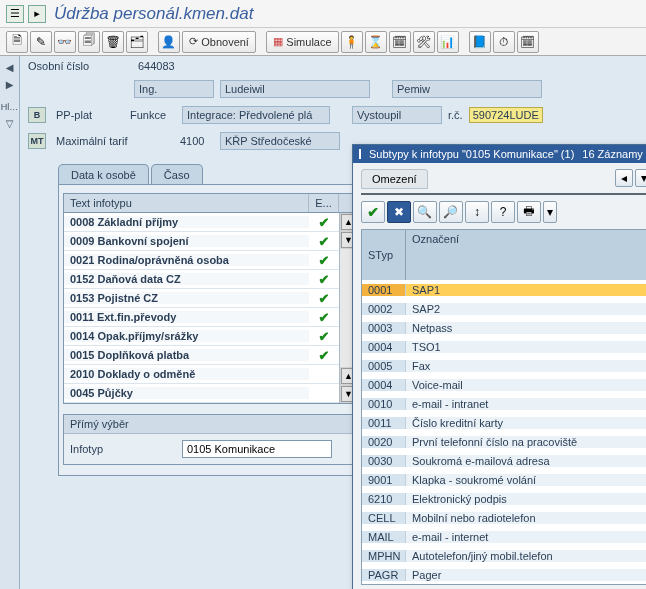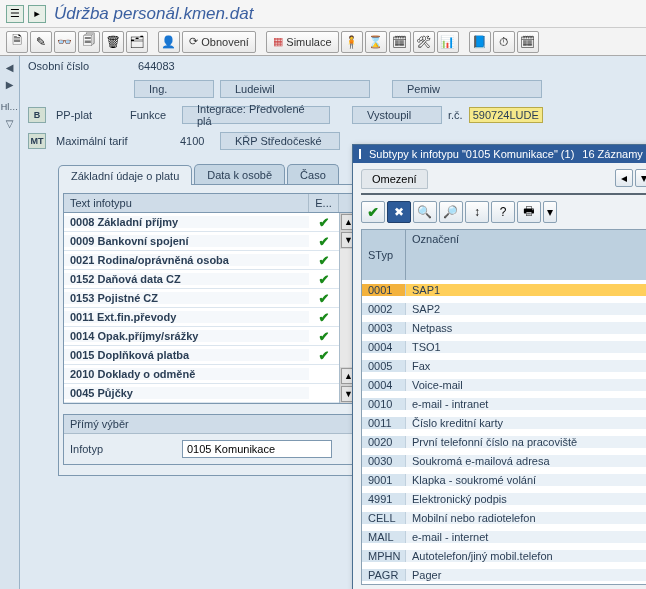--- a/index.html
+++ b/index.html
@@ -10,21 +10,21 @@
   .toolbar { display: flex; align-items: center; height: 28px; padding: 2px 6px; gap: 2px; background: #f3f3f3; border-bottom: 1px solid #aaa;}
   .tbtn { width: 22px; height: 22px; display: inline-flex; align-items: center; justify-content: center; border: 1px solid #a0a0a0; background: linear-gradient(#fdfdfd,#e9e9e9); font-size: 12px; border-radius: 2px; cursor: pointer;}
   .tbtn.wide { width: auto; padding: 0 6px; gap: 3px; font-size: 11px; color: #333;}
   .sep { width: 6px; }
   .workarea { display: flex; height: calc(100% - 56px); }
   .navstrip { width: 20px; background: #d9e4ee; border-right: 1px solid #9bb3c7; display: flex; flex-direction: column; align-items: center; padding-top: 6px; gap: 6px; color: #456; font-size: 10px;}
   .navstrip .chev { cursor: pointer; }
   .main { flex: 1; position: relative; background: #dfe9f2; }
   .fieldrow { display: flex; align-items: center; padding: 4px 8px; gap: 6px; color: #2a3e55;}
   .fieldlabel { color: #2a3e55; }
-  .fieldbox { background: #cfdce8; border: 1px solid #9db5c8; padding: 2px 14px; height: 18px; display: inline-flex; align-items: center; }
+  .fieldbox { background: #cfdce8; border: 1px solid #9db5c8; padding: 2px 4px; height: 18px; display: inline-flex; align-items: center; }
   .fieldval { padding: 0 4px; }
   .marker { width: 18px; height: 16px; border: 1px solid #8aa; background: #d4e0d4; display: inline-flex; align-items: center; justify-content: center; font-size: 9px; font-weight: bold;}
   .yellowbox { background: #f6e98a; border: 1px solid #b8aa4a; padding: 1px 3px; font-size: 11px;}
   .tabstrip { display: flex; gap: 0; margin: 10px 0 0 38px; border-bottom: 1px solid #7d98b0; }
   .tab { padding: 4px 12px 3px 12px; background: #c4d5e3; border: 1px solid #7d98b0; border-bottom: none; border-top-left-radius: 5px; border-top-right-radius: 5px; margin-right: 2px; font-size: 11px; color: #2a3e55; cursor: pointer;}
   .tab.active { background: #e7eef4; position: relative; top: 1px; }
   .tabbody { margin: 0 0 0 38px; background: #e7eef4; border: 1px solid #7d98b0; border-top: none; width: 305px; padding: 8px 4px 10px 4px;}
   .listframe { border: 1px solid #7d98b0; background: #fff; }
   .listhead { display: flex; background: #cfdce8; border-bottom: 1px solid #7d98b0; }
   .listhead .cell { padding: 3px 6px; font-size: 11px; color: #2a3e55;}
@@ -136,21 +136,20 @@
     </div>
 
     <div class="fieldrow">
       <span class="marker">MT</span>
       <span class="fieldval" style="width:118px">Maximální tarif</span>
       <span class="fieldval" style="width:38px;">4100</span>
       <span class="fieldbox" style="width:120px">KŘP Středočeské</span>
     </div>
 
     <div class="tabstrip">
-      <div class="tab active">Základní údaje o platu</div>
       <div class="tab">Data k osobě</div>
       <div class="tab">Časo</div>
     </div>
 
     <div class="tabbody">
       <div class="listframe">
         <div class="listhead">
           <div class="cell colname">Text infotypu</div>
           <div class="cell colchk">E...</div>
           <div class="cell colspc"></div>
@@ -301,21 +300,21 @@
             </div>
             <div class="prow">
               <div class="pc1">0030</div>
               <div class="pc2">Soukromá e-mailová adresa</div>
             </div>
             <div class="prow">
               <div class="pc1">9001</div>
               <div class="pc2">Klapka - soukromé volání</div>
             </div>
             <div class="prow">
-              <div class="pc1">4991</div>
+              <div class="pc1">6210</div>
               <div class="pc2">Elektronický podpis</div>
             </div>
             <div class="prow">
               <div class="pc1">CELL</div>
               <div class="pc2">Mobilní nebo radiotelefon</div>
             </div>
             <div class="prow">
               <div class="pc1">MAIL</div>
               <div class="pc2">e-mail - internet</div>
             </div>

